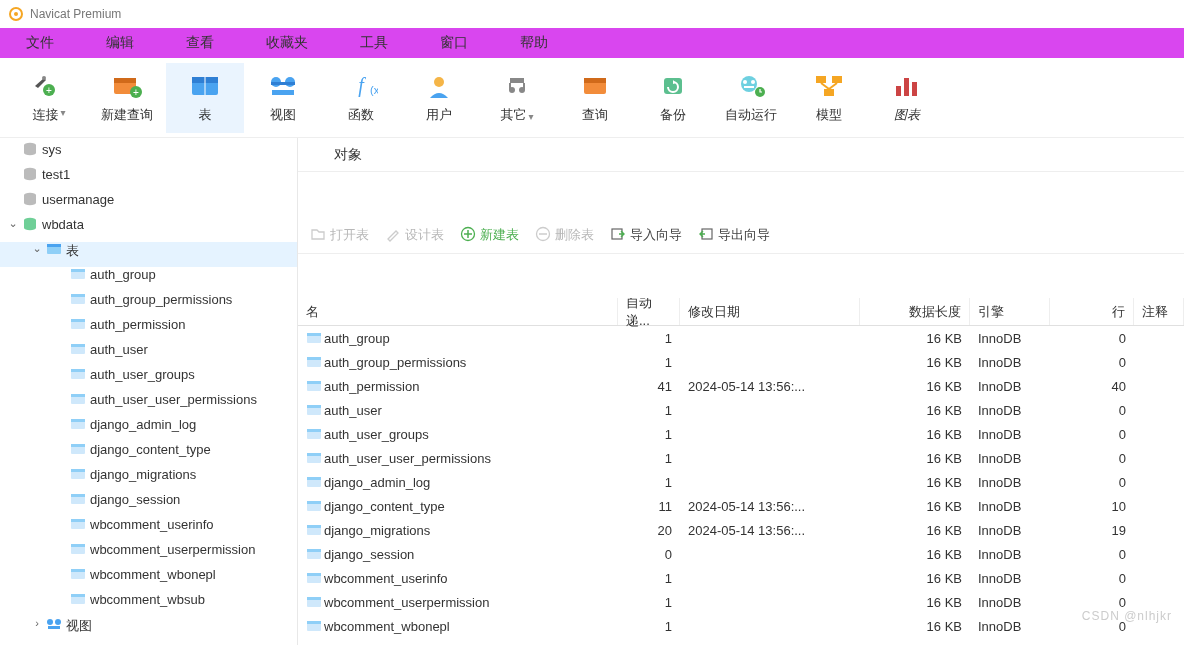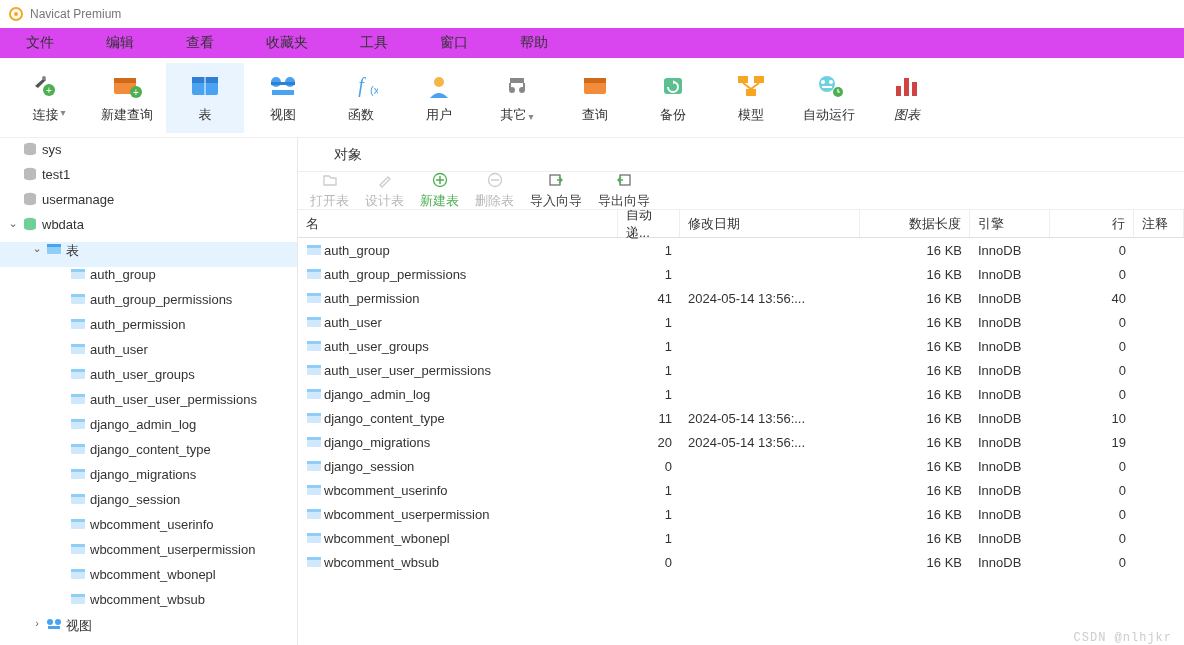--- a/index.html
+++ b/index.html
@@ -17,41 +17,41 @@
   .main { display: flex; height: calc(645px - 28px - 30px - 80px); }
   .sidebar { width: 300px; border-right: 1px solid #e8e8e8; overflow: auto; padding-top: 4px; }
   .tree-item { display: flex; align-items: flex-start; height: 25px; padding-left: 10px; }
   .tree-item.selected { background: #e5f3ff; }
   .tree-item .expand { width: 14px; text-align: center; color: #666; font-size: 11px; }
   .tree-item .icon { width: 20px; display:flex; align-items:center; justify-content:center; }
   .tree-item .label { padding-left: 2px;  white-space: nowrap; overflow: hidden;}
   .indent1 { padding-left: 6px; }
   .indent2 { padding-left: 30px; }
   .indent3 { padding-left: 54px; }
-  .content { flex: 1; display: flex; flex-direction: column; }
+  .content { flex: 1; display: flex; flex-direction: column; gap: 44px; }
   .tabbar { height: 34px; display: flex; align-items: center; border-bottom: 1px solid #eee; padding-left: 20px; }
   .tab { padding: 6px 16px; font-size: 14px; color: #333; }
   .subtoolbar { height: 38px; display:flex; align-items:center; gap:16px; border-bottom:1px solid #eee; padding-left: 12px;}
-  .sub-btn { display:flex; align-items:center; gap:4px; color:#444; font-size:13px;flex-direction:column; }
+  .sub-btn { display:flex; align-items:flex-start; gap:4px; color:#444; font-size:13px; }
   .sub-btn.disabled { color:#b8b8b8; }
   .sub-btn.green { color:#4caf50; }
   .sub-btn .sic { width:16px; height:16px; }
   .table { flex:1; overflow:auto; }
   .thead { display:flex; height:28px; align-items:center; border-bottom:1px solid #e0e0e0; background:#fafafa00; color:#333; font-size:13px; }
   .thead .th { padding: 0 8px; border-right:1px solid #eee; height:100%; display:flex; align-items:center; }
   .tbody .tr { display:flex; height:24px; align-items:center; }
   .tbody .td { padding: 0 8px; height:100%; display:flex; align-items:center; overflow:hidden; white-space:nowrap; }
   .col-name{width:320px;}
   .col-auto{width:62px; justify-content:flex-end;}
   .col-date{width:180px;}
   .col-size{width:110px; justify-content:flex-end;}
   .col-engine{width:80px;}
   .col-rows{width:84px; justify-content:flex-end;}
   .col-comment{width:50px; padding-left: 6px;}
-  .watermark { position: absolute; right: 12px; bottom: 0; color: #ccc; font-size: 12px; letter-spacing:1px;font-family:Liberation Mono, monospace;}
+  .watermark { position: absolute; right: 12px; bottom: 22px; color: #ccc; font-size: 12px; letter-spacing:1px;}
   svg { display:block; }
 </style>
 </head>
 <body>
 
 <div class="titlebar">
   <span class="logo">
     <svg viewBox="0 0 16 16">
         <circle cx="8" cy="8" r="6" fill="none" stroke="#f5a623" stroke-width="2"></circle>
         <circle cx="8" cy="8" r="2" fill="#f5a623"></circle>
@@ -179,44 +179,44 @@
           <path d="M17 8 L20 11 L17 12 Z" fill="#fff"></path>
         </svg>
       </div>
       <div style="display: flex; align-items: flex-start;">
         <span>备份</span>
       </div>
     </div>
     <div class="tool-btn">
       <div class="ticon">
         <svg width="34" height="28">
-          <rect x="4" y="4" width="10" height="7" fill="#f5a623"></rect>
-          <rect x="20" y="4" width="10" height="7" fill="#f5a623"></rect>
-          <rect x="12" y="17" width="10" height="7" fill="#f5a623"></rect>
-          <line x1="9" y1="11" x2="17" y2="17" stroke="#f5a623" stroke-width="2"></line>
-          <line x1="25" y1="11" x2="17" y2="17" stroke="#f5a623" stroke-width="2"></line>
-        </svg>
-      </div>
-      <div style="display: flex; align-items: center;">
-        <span>模型</span>
-      </div>
-    </div>
-    <div class="tool-btn">
-      <div class="ticon">
-        <svg width="34" height="28">
           <circle cx="15" cy="12" r="8" fill="#6ed0e0"></circle>
           <circle cx="11" cy="10" r="2" fill="#fff"></circle>
           <circle cx="19" cy="10" r="2" fill="#fff"></circle>
           <rect x="10" y="14" width="10" height="2" fill="#fff"></rect>
           <circle cx="26" cy="20" r="5" fill="#4caf50"></circle>
           <path d="M26 17 L26 20 L28 20" stroke="#fff" fill="none" stroke-width="1.2"></path>
         </svg>
       </div>
       <div style="display: flex; align-items: center;">
         <span>自动运行</span>
+      </div>
+    </div>
+    <div class="tool-btn">
+      <div class="ticon">
+        <svg width="34" height="28">
+          <rect x="4" y="4" width="10" height="7" fill="#f5a623"></rect>
+          <rect x="20" y="4" width="10" height="7" fill="#f5a623"></rect>
+          <rect x="12" y="17" width="10" height="7" fill="#f5a623"></rect>
+          <line x1="9" y1="11" x2="17" y2="17" stroke="#f5a623" stroke-width="2"></line>
+          <line x1="25" y1="11" x2="17" y2="17" stroke="#f5a623" stroke-width="2"></line>
+        </svg>
+      </div>
+      <div style="display: flex; align-items: center;">
+        <span>模型</span>
       </div>
     </div>
     <div class="tool-btn">
       <div class="ticon">
         <svg width="34" height="28">
           <rect x="6" y="14" width="5" height="10" fill="#c44"></rect>
           <rect x="14" y="6" width="5" height="18" fill="#c44"></rect>
           <rect x="22" y="10" width="5" height="14" fill="#c44"></rect>
         </svg>
       </div>

